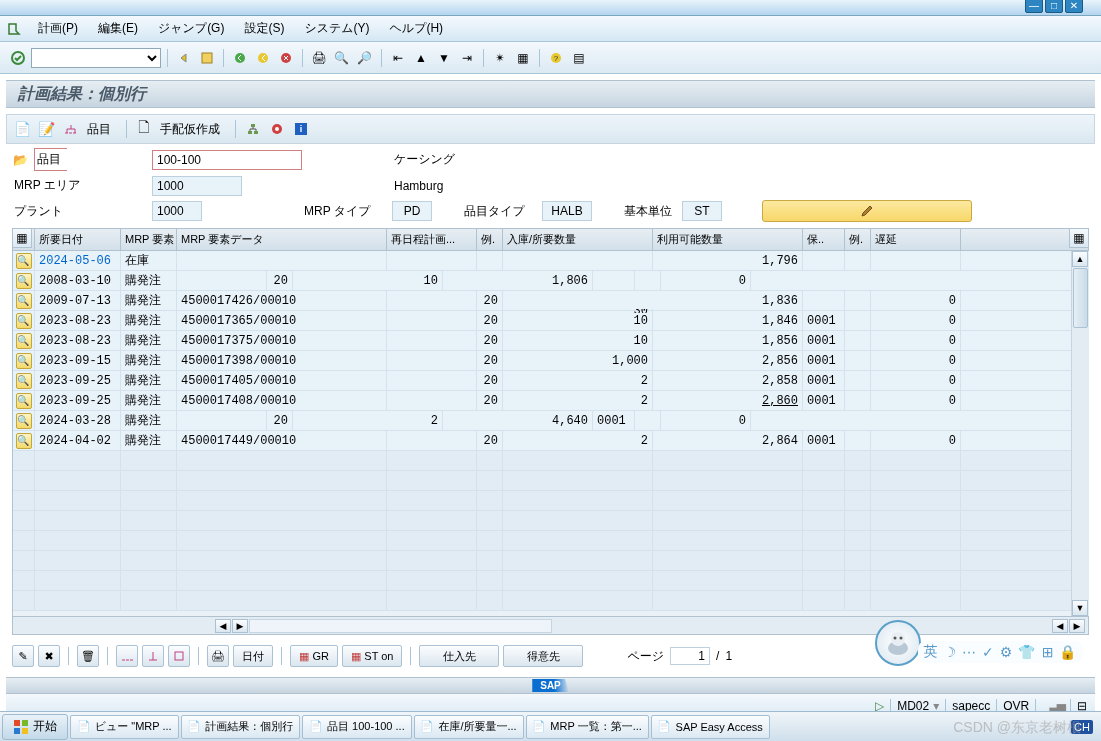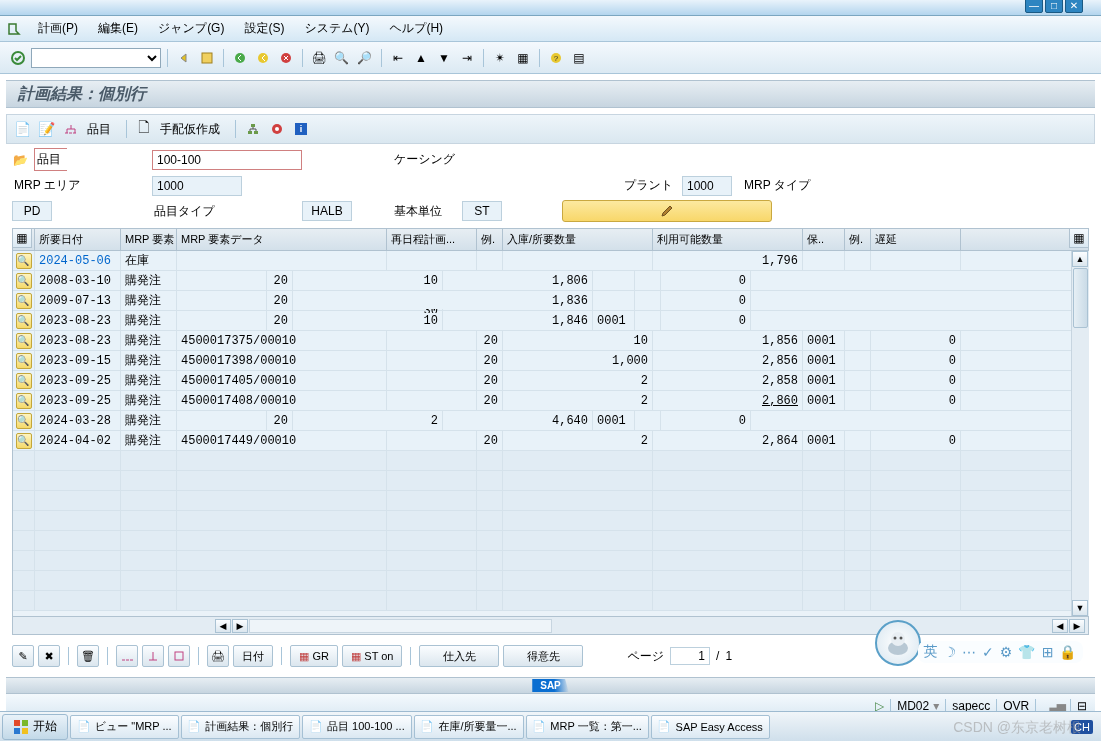--- a/index.html
+++ b/index.html
@@ -231,20 +231,21 @@
   <div class="hf-label" style="grid-column: span 3;">ケーシング</div>
   <div></div>
     <div></div>
     <div></div>
 
   <div class="hf-label">MRP エリア</div>
   <div class="hf-field" style="width:90px;">
       <span>1000</span>
     </div>
   <div></div>
+  <div class="hf-label" style="grid-column: span 3;">Hamburg</div>
   <div></div>
     <div></div>
     <div></div>
 
   <div class="hf-label">プラント</div>
   <div style="display:flex;gap:8px;align-items:center;">
     <div class="hf-field" style="width:50px;">
         <span>1000</span>
       </div>
   </div>
@@ -312,34 +313,36 @@
         <div class="td" style="width: 42px;"></div>
         <div class="td" style="width: 26px;"></div>
         <div class="td num" style="width: 90px;">0</div>
       </div>
       <div class="tr">
         <div class="td icon" style="width: 22px;">
           <span class="mag-icon">🔍</span>
         </div>
         <div class="td" style="width: 86px;">2009-07-13</div>
         <div class="td" style="width: 56px;">購発注</div>
+        <div class="td" style="width: 210px;">4500017426/00010</div>
         <div class="td" style="width: 90px;"></div>
         <div class="td num" style="width: 26px;">20</div>
         <div class="td num" style="width: 150px; margin-top: 18px;">30</div>
         <div class="td num" style="width: 150px;">1,836</div>
         <div class="td" style="width: 42px;"></div>
         <div class="td" style="width: 26px;"></div>
         <div class="td num" style="width: 90px;">0</div>
       </div>
       <div class="tr">
         <div class="td icon" style="width: 22px;">
           <span class="mag-icon">🔍</span>
         </div>
         <div class="td" style="width: 86px;">2023-08-23</div>
         <div class="td" style="width: 56px;">購発注</div>
+        <div class="td" style="width: 210px;">4500017365/00010</div>
         <div class="td" style="width: 90px;"></div>
         <div class="td num" style="width: 26px;">20</div>
         <div class="td num" style="width: 150px;">10</div>
         <div class="td num" style="width: 150px;">1,846</div>
         <div class="td" style="width: 42px;">0001</div>
         <div class="td" style="width: 26px;"></div>
         <div class="td num" style="width: 90px;">0</div>
       </div>
       <div class="tr">
         <div class="td icon" style="width: 22px;">

